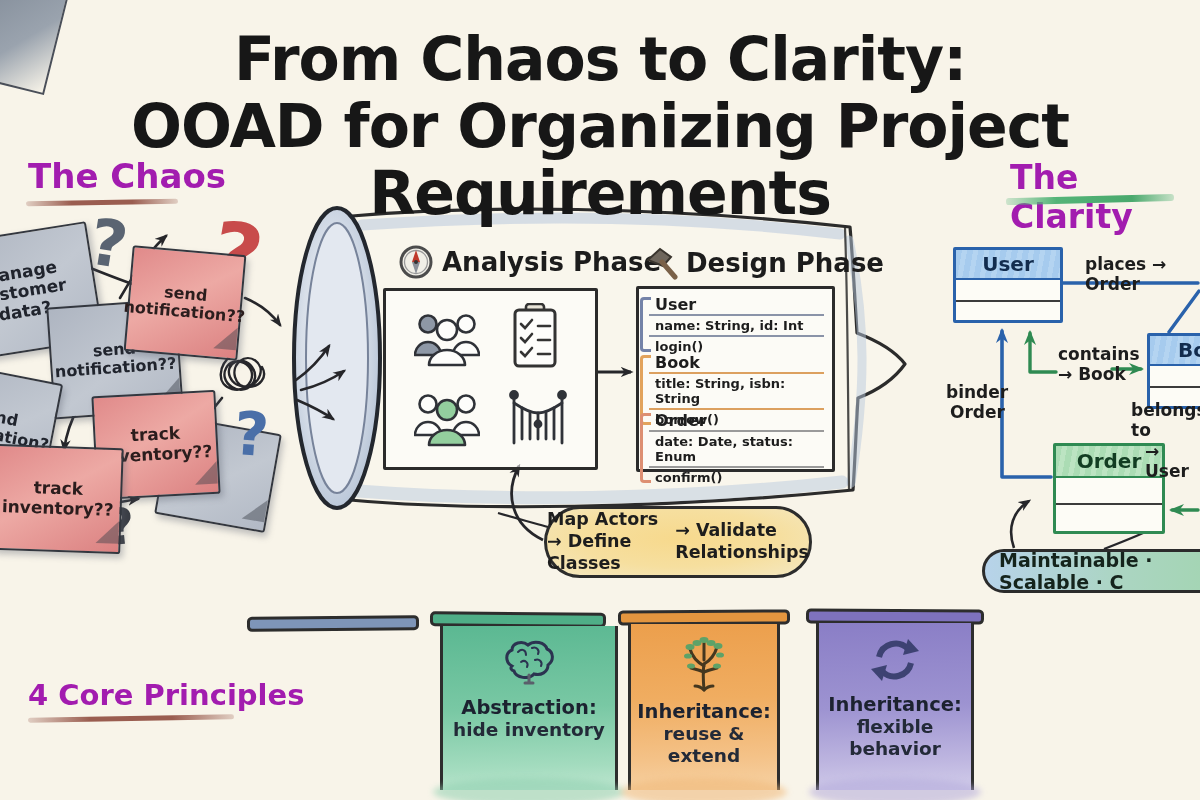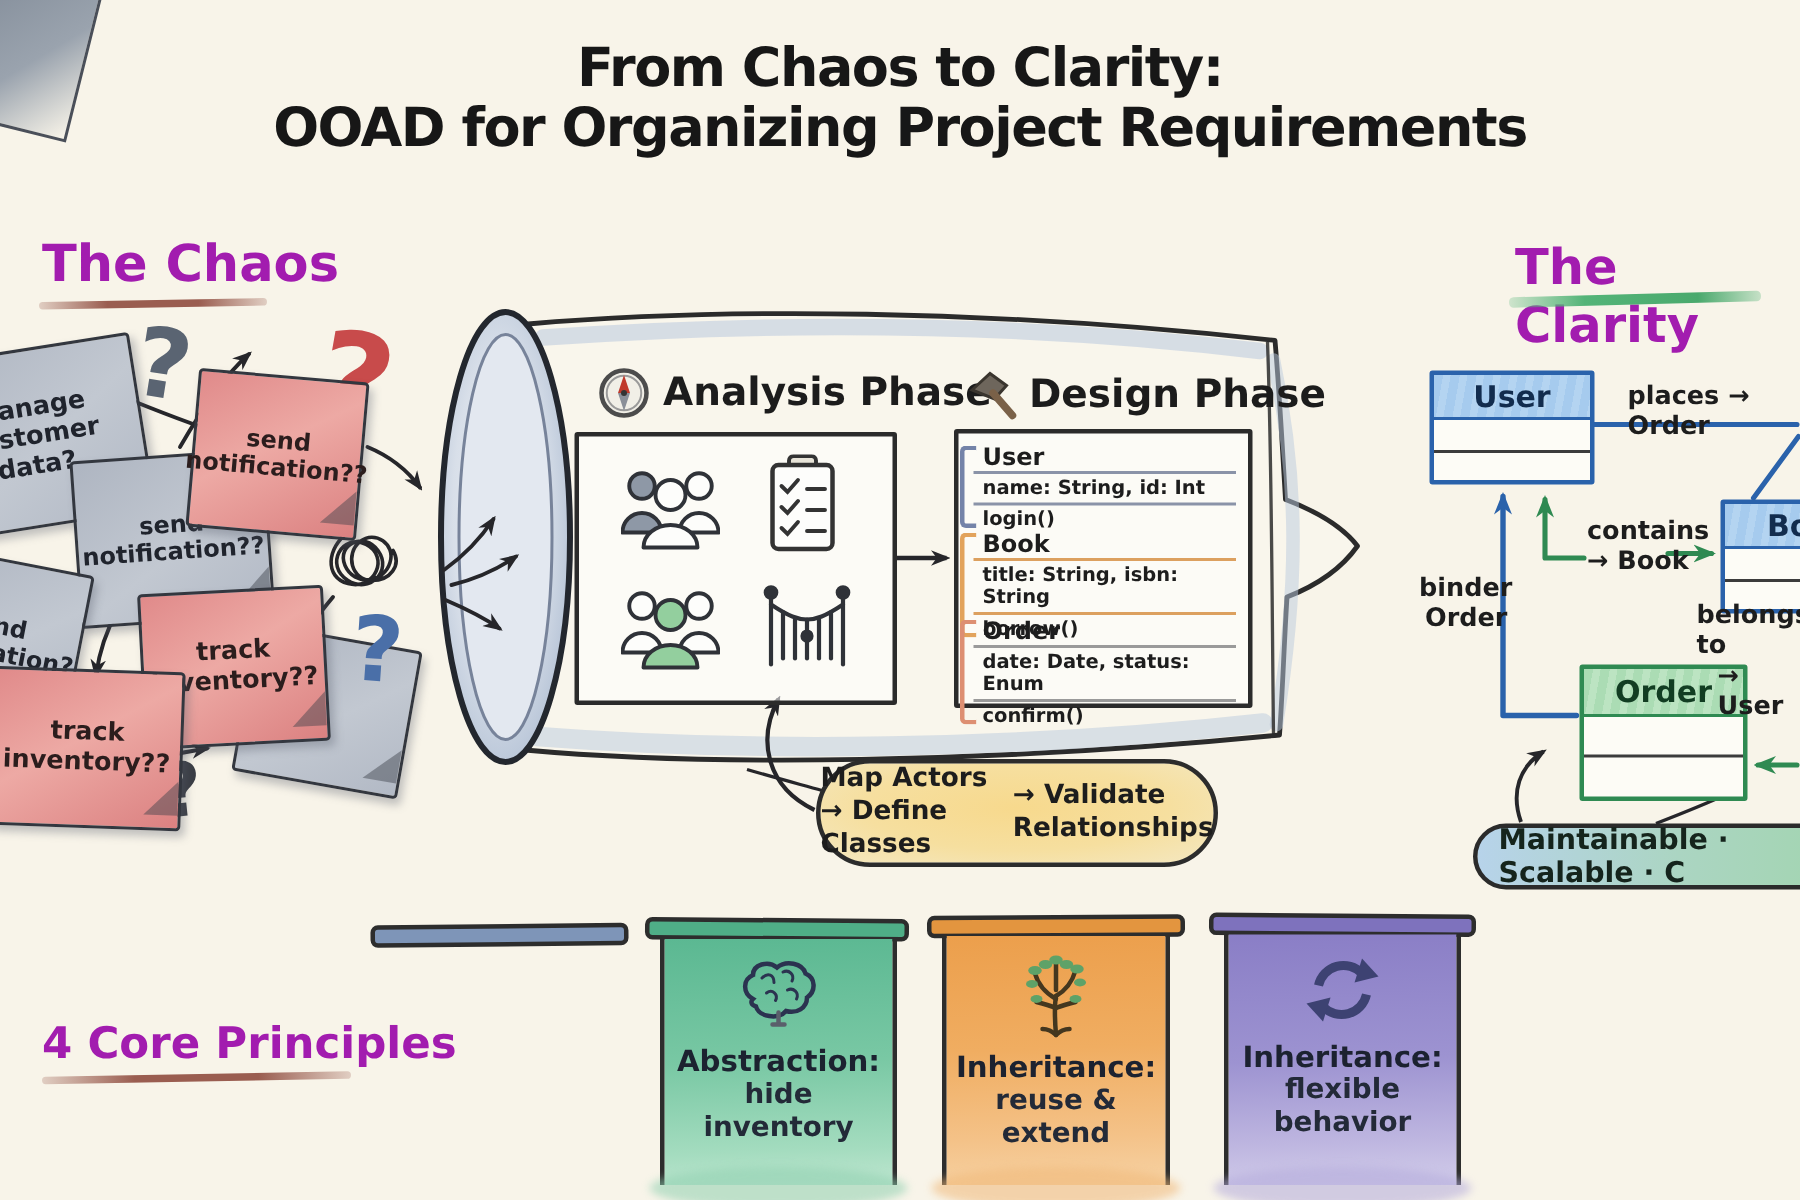--- a/index.html
+++ b/index.html
@@ -7,21 +7,21 @@
     position:relative;width:1200px;height:800px;overflow:hidden;
     background:#f8f4e9;
     font-family:"DejaVu Sans","Liberation Sans",sans-serif;
     color:#1d1d1d;
   }
   .abs{position:absolute;}
   svg{display:block;}
   
   .main-title{
     left:90px;top:26px;width:1020px;text-align:center;
-    font-size:36px;font-weight:800;letter-spacing:-1px;line-height:1.12;color:#171717;
+    font-size:60px;font-weight:800;letter-spacing:-1px;line-height:1.12;color:#171717;
   }
   
   .sec-heading{font-weight:800;color:#a21caf;}
   .chaos-heading{left:28px;top:156px;font-size:34px;}
   .clarity-heading{left:1010px;top:158px;font-size:33px;}
   .principles-heading{left:28px;top:678px;font-size:29px;}
   .underline{height:5px;border-radius:3px;}
   .u-brown{background:linear-gradient(90deg,rgba(154,93,80,.25),#9a5d50 30%,#9a5d50 70%,rgba(154,93,80,.25));}
   .u-green{background:linear-gradient(90deg,rgba(84,180,120,.25),#54b478 30%,#4aa96d 75%,rgba(84,180,120,.3));height:7px;}
   
@@ -327,21 +327,21 @@
   <div class="abs pill" style="z-index:2;">
     <span>Maintainable · Scalable · C</span>
   </div>
 
   <div class="abs sec-heading principles-heading" style="z-index:2;">4 Core Principles</div>
   <div class="abs underline u-brown" style="left:28px;top:716px;width:206px;z-index:2;transform:rotate(-1deg);"></div>
 
   <div class="abs bucket-lid b1-lid" style="left:247px;top:616px;width:172px;z-index:2;transform:rotate(-0.6deg);"></div>
 
   <div class="abs bucket-lid b2-lid" style="left:430px;top:612px;width:176px;z-index:2;transform:rotate(0.5deg);"></div>
-  <div class="abs bucket-body b2-body" style="left:440px;top:626px;width:158px;height:164px;z-index:2;">
+  <div class="abs bucket-body b2-body" style="left:440px;top:626px;width:178px;height:164px;z-index:2;">
     <svg width="56" height="50" viewBox="0 0 56 50">
       <path d="M11,28 C4,24 4,15 11,12 C11,5 21,2 27,7 C33,2 44,4 46,11 C53,14 53,23 47,27 C47,34 40,38 33,36 C28,42 15,40 13,33 C10,32 9,30 11,28 Z" fill="none" stroke="#2b3350" stroke-width="3"></path>
       <g fill="none" stroke="#2b3350" stroke-width="2" stroke-linecap="round">
         <path d="M17,14 C21,10 25,12 25,17"></path>
           <path d="M31,10 C35,8 39,12 37,16"></path>
         <path d="M20,24 C24,21 28,25 26,29"></path>
           <path d="M34,22 C38,20 42,24 40,28"></path>
       </g>
       <path d="M28,37 L28,45 M24,45 h8" stroke="#5a5f6b" stroke-width="3" stroke-linecap="round" fill="none"></path>
     </svg>

